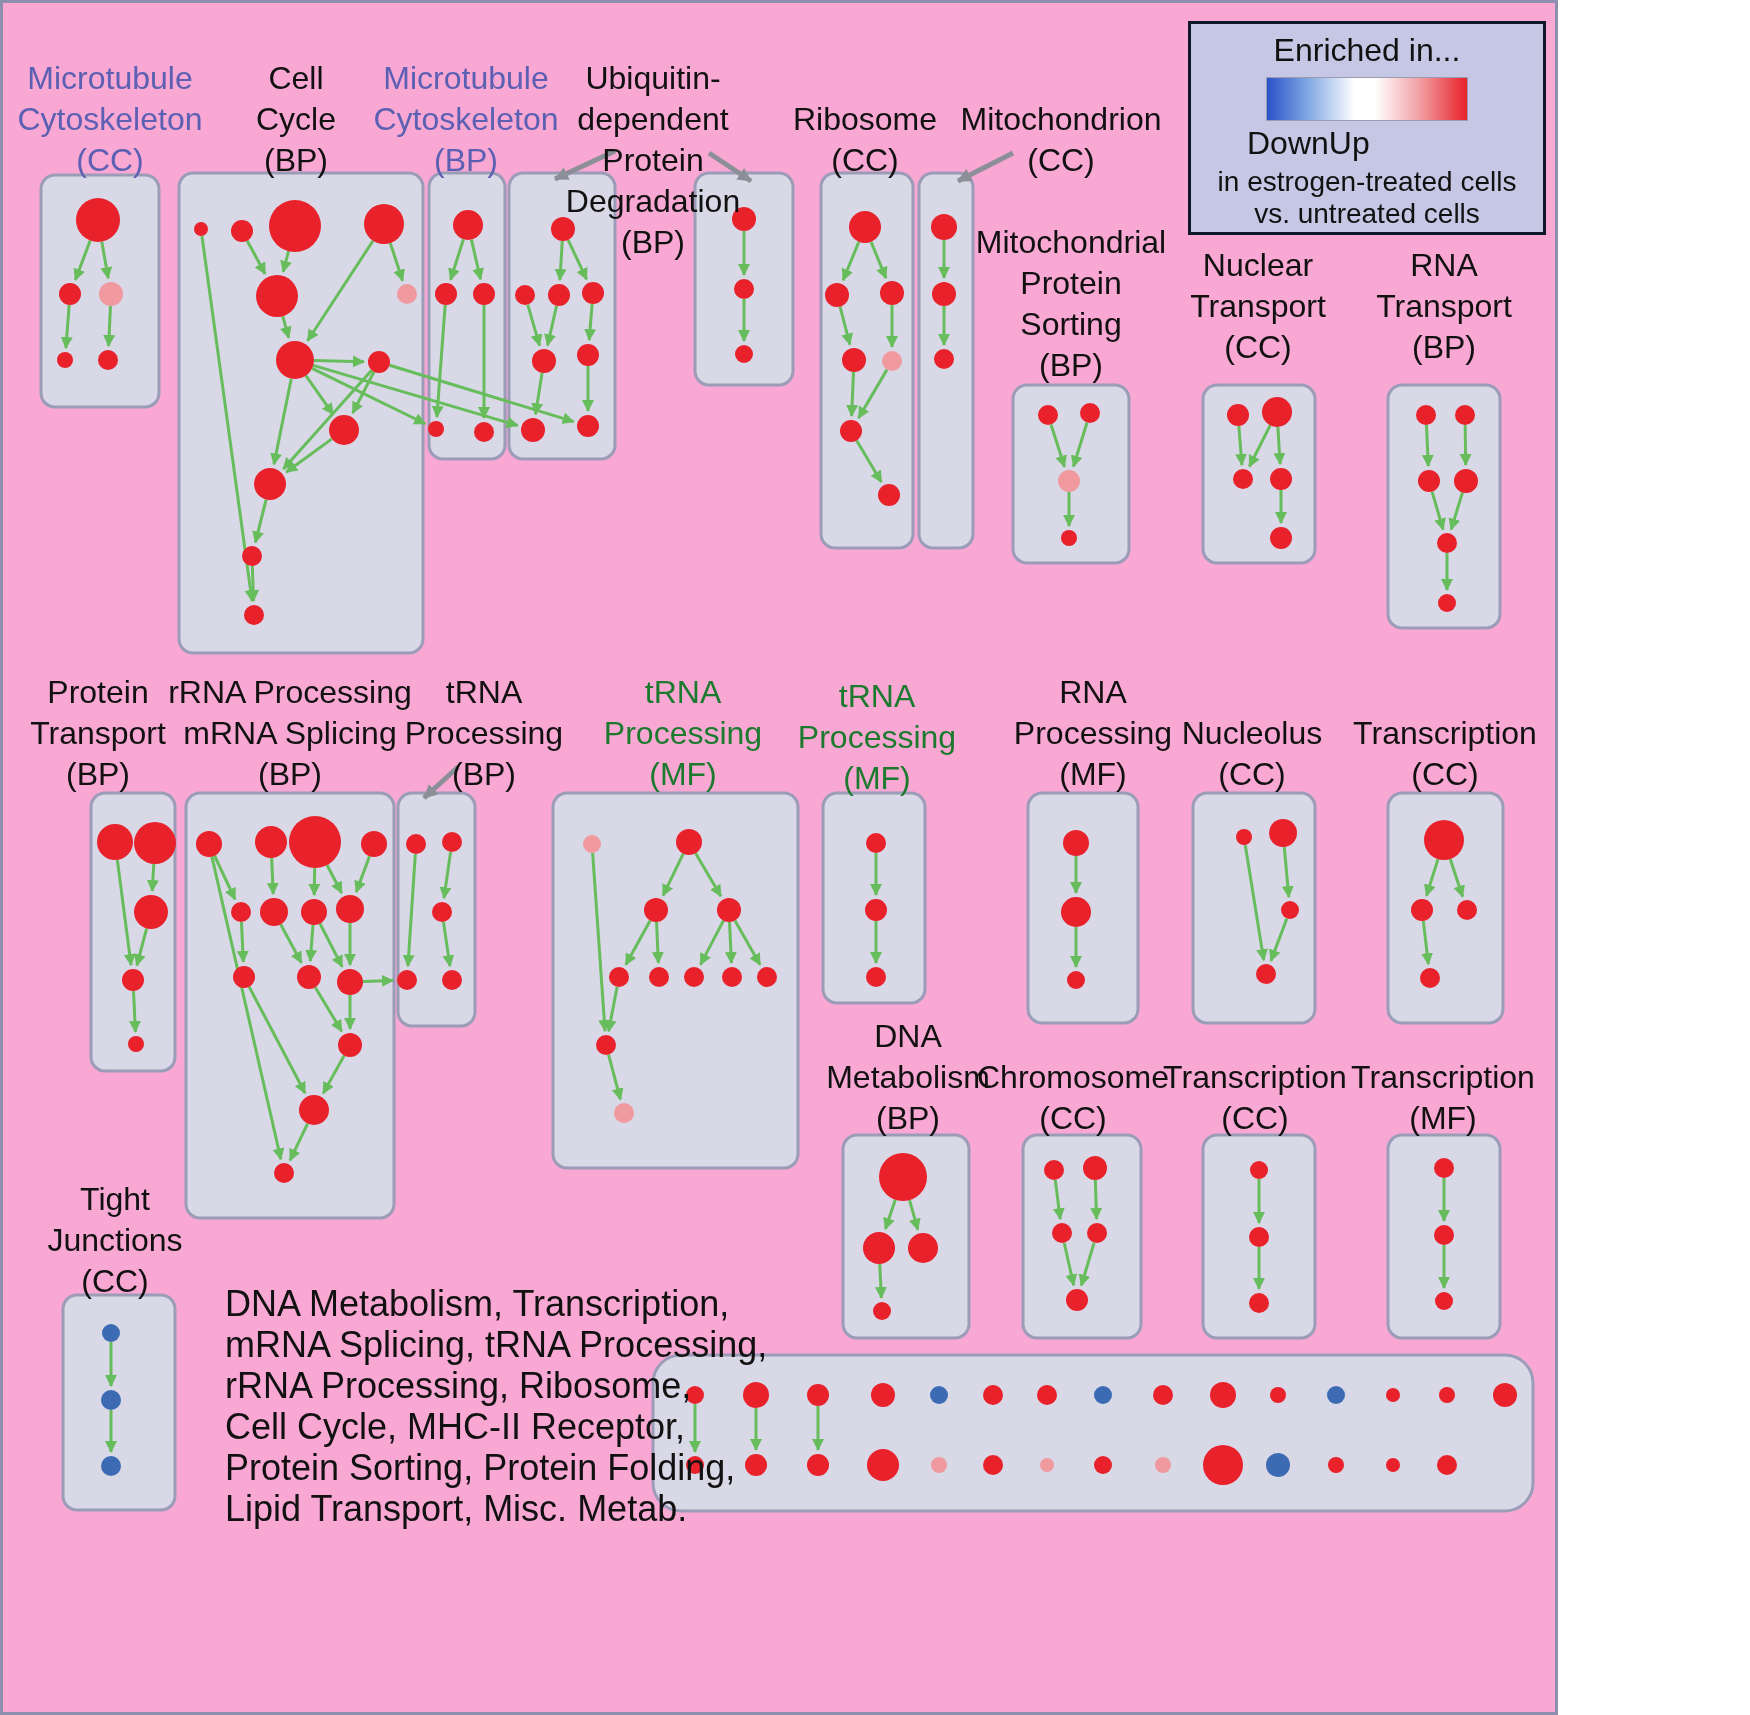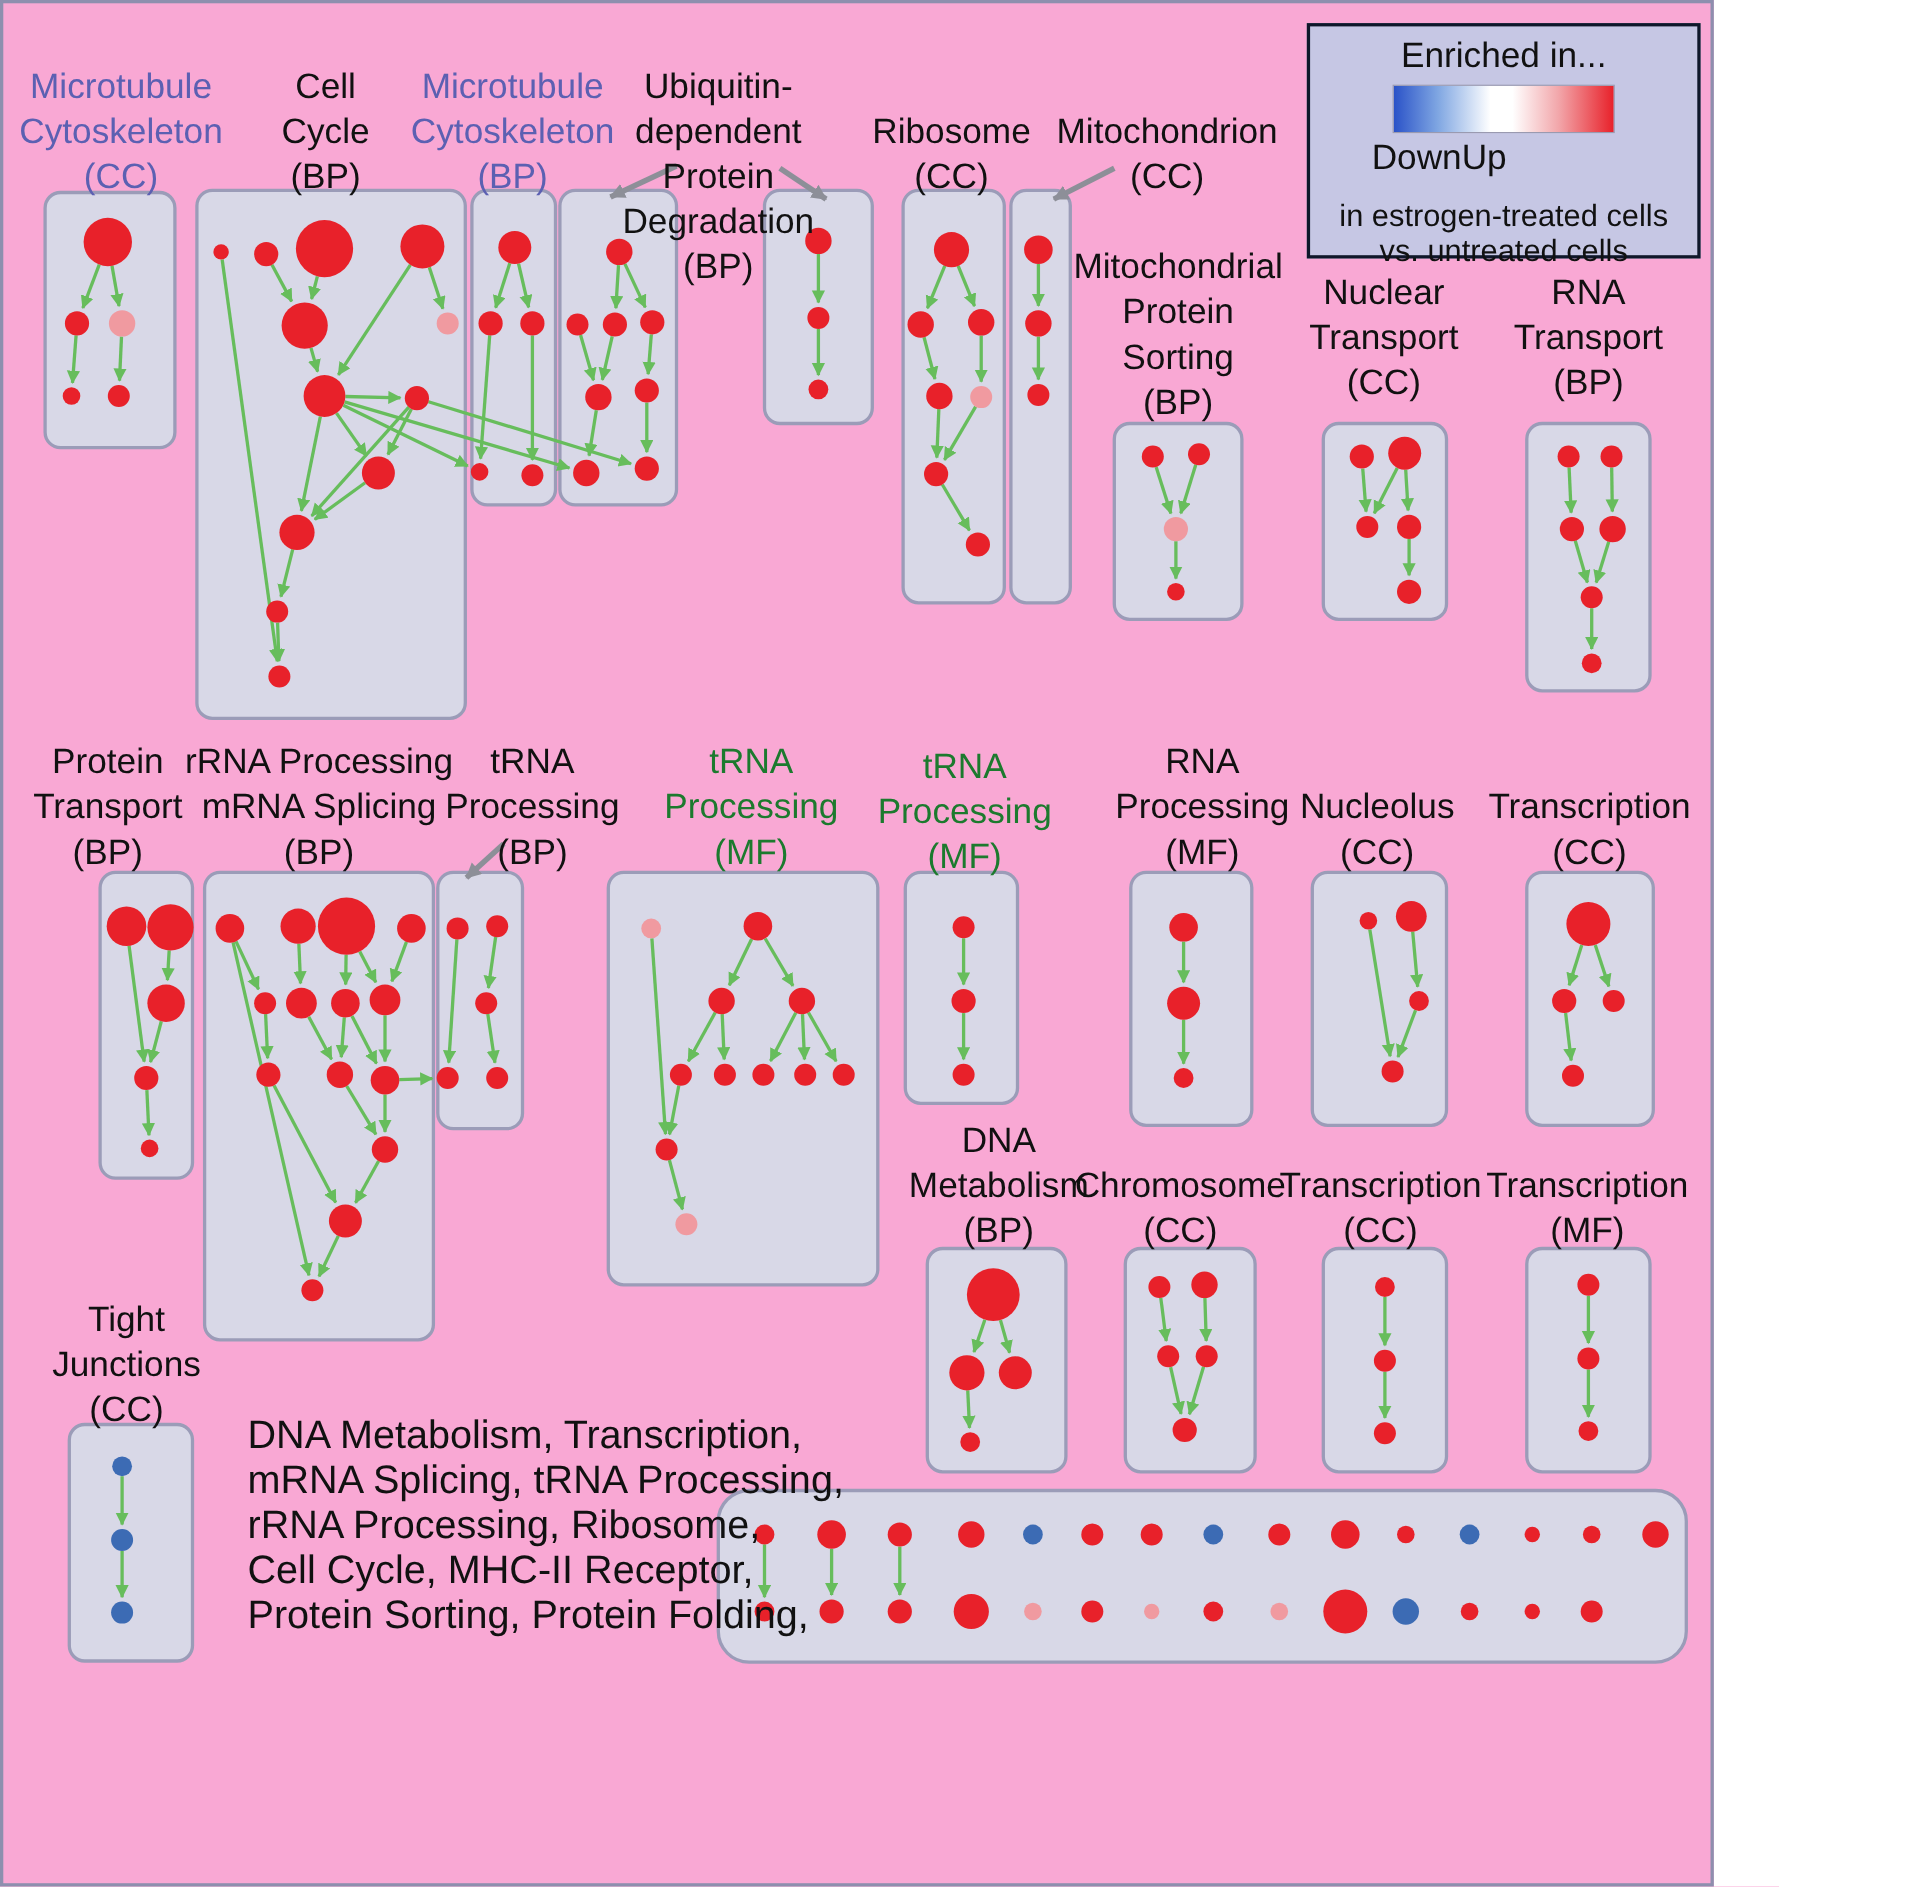--- a/index.html
+++ b/index.html
@@ -33,21 +33,21 @@
     margin:8px auto 0 auto;
     border:1px solid #9a9ab0;
     background:linear-gradient(90deg,#2a52c8 0%,#7fa6e2 20%,#ffffff 44%,#ffffff 54%,#f2a6aa 75%,#e8212a 100%);
   }
   .legend-ends{
     display:flex;justify-content:flex-start;
     padding:4px 56px 0 56px;
     font-size:32px;
   }
   .legend-sub{font-size:28px;line-height:32px;}
-  .legend-sub.first{margin-top:18px;}
+  .legend-sub.first{margin-top:4px;}
   .note{
     position:absolute;
     left:222px;top:1280px;
     font-size:36px;line-height:41px;
     color:#111;
   }
 </style>
 </head>
 <body>
 
@@ -393,15 +393,16 @@
     <div class="legend-sub first">in estrogen-treated cells</div>
     <div class="legend-sub">vs. untreated cells</div>
   </div>
 
   <div class="note">
     <div>DNA Metabolism, Transcription,</div>
     <div>mRNA Splicing, tRNA Processing,</div>
     <div>rRNA Processing, Ribosome,</div>
     <div>Cell Cycle, MHC-II Receptor,</div>
     <div>Protein Sorting, Protein Folding,</div>
+    <div>Lipid Transport, Misc. Metab.</div>
   </div>
 
 </div>
 
 </body></html>

